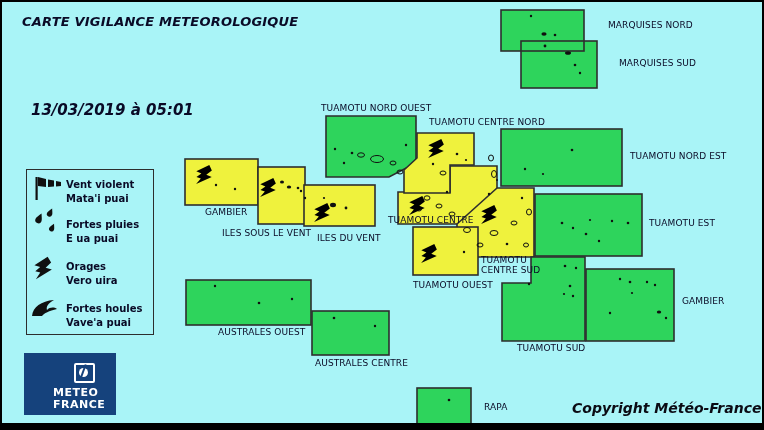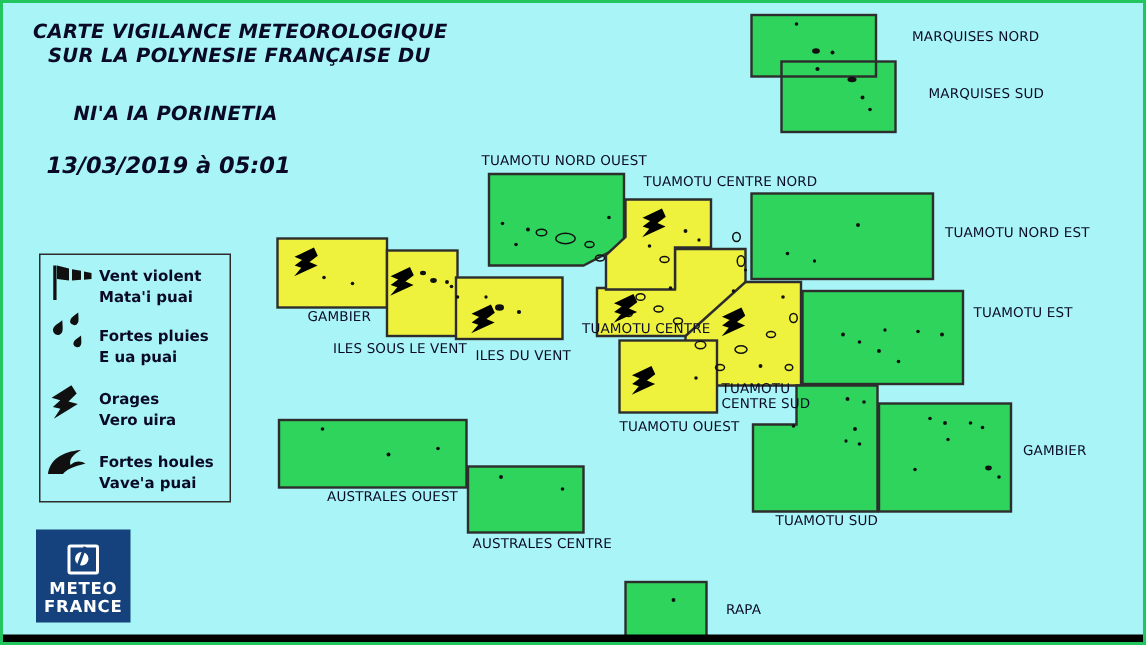--- a/index.html
+++ b/index.html
@@ -1,19 +1,19 @@
 <!DOCTYPE html>
 <html><head>
 <meta charset="utf-8">
 <style>
   html,body{margin:0;padding:0;background:#666;}
   #stage{
     position:relative;width:764px;height:430px;
     background:#a9f4f7;
-    border:2px solid #22c55e;box-sizing:border-box;
+    border:2px solid #000000;box-sizing:border-box;
     overflow:hidden;
     font-family:"DejaVu Sans","Liberation Sans",sans-serif;
   }
   #mapsvg{position:absolute;left:0;top:0;}
   .zlabel{
     position:absolute;font-weight:normal;font-size:9px;line-height:10px;
     color:#0a0a26;white-space:nowrap;letter-spacing:.1px;z-index:5;
   }
   .title-line{
     position:absolute;font-weight:bold;font-style:italic;font-size:13px;
@@ -26,21 +26,21 @@
   #legend-box{
     position:absolute;left:24px;top:167px;width:128px;height:166px;
     border:1.5px solid #2d2d2d;z-index:4;box-sizing:border-box;
   }
   .leg-fr,.leg-ty{
     position:absolute;font-weight:bold;font-size:10px;line-height:11px;
     color:#0a0a26;white-space:nowrap;z-index:5;
   }
   #logo{
     position:absolute;left:22px;top:351px;width:63px;height:62px;
-    background:#15427c;z-index:6;text-align:center;
+    background:#15427c;z-index:6;padding-left:29px;
   }
   .logo-word{
     color:#fff;font-weight:bold;font-size:11px;line-height:11.5px;
     letter-spacing:.5px;font-family:"DejaVu Sans","Liberation Sans",sans-serif;
   }
   #logo-mark{position:relative;margin:10px auto 4px auto;width:17px;height:16px;
     border:2px solid #fff;border-radius:2px;}
   #logo-mark .ball{position:absolute;left:3px;top:2.5px;width:9px;height:9px;
     border-radius:50%;background:#fff;}
   #logo-mark .slash{position:absolute;left:6px;top:-1px;width:2px;height:16px;
@@ -198,40 +198,38 @@
         <use href="#drop" transform="translate(50,226) rotate(25) scale(0.8)"></use>
       </g>
 
       <use href="#bolt" transform="translate(33,253) rotate(8) scale(0.85)"></use>
 
       <path d="M30,314 C31,305 39,299 52,298 C46,301.5 44,304.5 45,308 C48,305 52,305 55,307 C47,309 42,311 40,314 Z"></path>
     </g>
   </svg>
 
   <div class="title-line" style="left:20px;top:12px">CARTE VIGILANCE METEOROLOGIQUE</div>
-  <div class="title-line" style="left:30px;top:28px">SUR LA POLYNESIE FRANÇAISE DU</div>
-  <div class="title-line" style="left:47px;top:67px">NI'A IA PORINETIA</div>
   <div class="date-line" style="left:29px;top:99px">13/03/2019 à 05:01</div>
 
   <div id="legend-box"></div>
   <div class="leg-fr" style="left:64px;top:177px">Vent violent</div>
   <div class="leg-ty" style="left:64px;top:191px">Mata'i puai</div>
   <div class="leg-fr" style="left:64px;top:217px">Fortes pluies</div>
   <div class="leg-ty" style="left:64px;top:231px">E ua puai</div>
   <div class="leg-fr" style="left:64px;top:259px">Orages</div>
   <div class="leg-ty" style="left:64px;top:273px">Vero uira</div>
   <div class="leg-fr" style="left:64px;top:301px">Fortes houles</div>
   <div class="leg-ty" style="left:64px;top:315px">Vave'a puai</div>
 
   <div class="zlabel" style="left:606px;top:18px">MARQUISES NORD</div>
   <div class="zlabel" style="left:617px;top:56px">MARQUISES SUD</div>
   <div class="zlabel" style="left:319px;top:101px">TUAMOTU NORD OUEST</div>
   <div class="zlabel" style="left:427px;top:115px">TUAMOTU CENTRE NORD</div>
   <div class="zlabel" style="left:628px;top:149px">TUAMOTU NORD EST</div>
-  <div class="zlabel" style="left:647px;top:202px">TUAMOTU EST</div>
+  <div class="zlabel" style="left:647px;top:216px">TUAMOTU EST</div>
   <div class="zlabel" style="left:386px;top:213px">TUAMOTU CENTRE</div>
   <div class="zlabel" style="left:479px;top:253px">
     <div>TUAMOTU</div>
     <div>CENTRE SUD</div>
   </div>
   <div class="zlabel" style="left:411px;top:278px">TUAMOTU OUEST</div>
   <div class="zlabel" style="left:515px;top:341px">TUAMOTU SUD</div>
   <div class="zlabel" style="left:680px;top:294px">GAMBIER</div>
   <div class="zlabel" style="left:203px;top:205px">GAMBIER</div>
   <div class="zlabel" style="left:220px;top:226px">ILES SOUS LE VENT</div>
@@ -242,15 +240,16 @@
 
   <div id="logo">
     <div id="logo-mark">
       <div class="ball"></div>
         <div class="slash"></div>
     </div>
     <div class="logo-word">METEO</div>
     <div class="logo-word">FRANCE</div>
   </div>
 
+  <div id="copyright">Copyright Météo-France</div>
 
   <div id="bottom-bar"></div>
 </div>
 
 </body></html>

